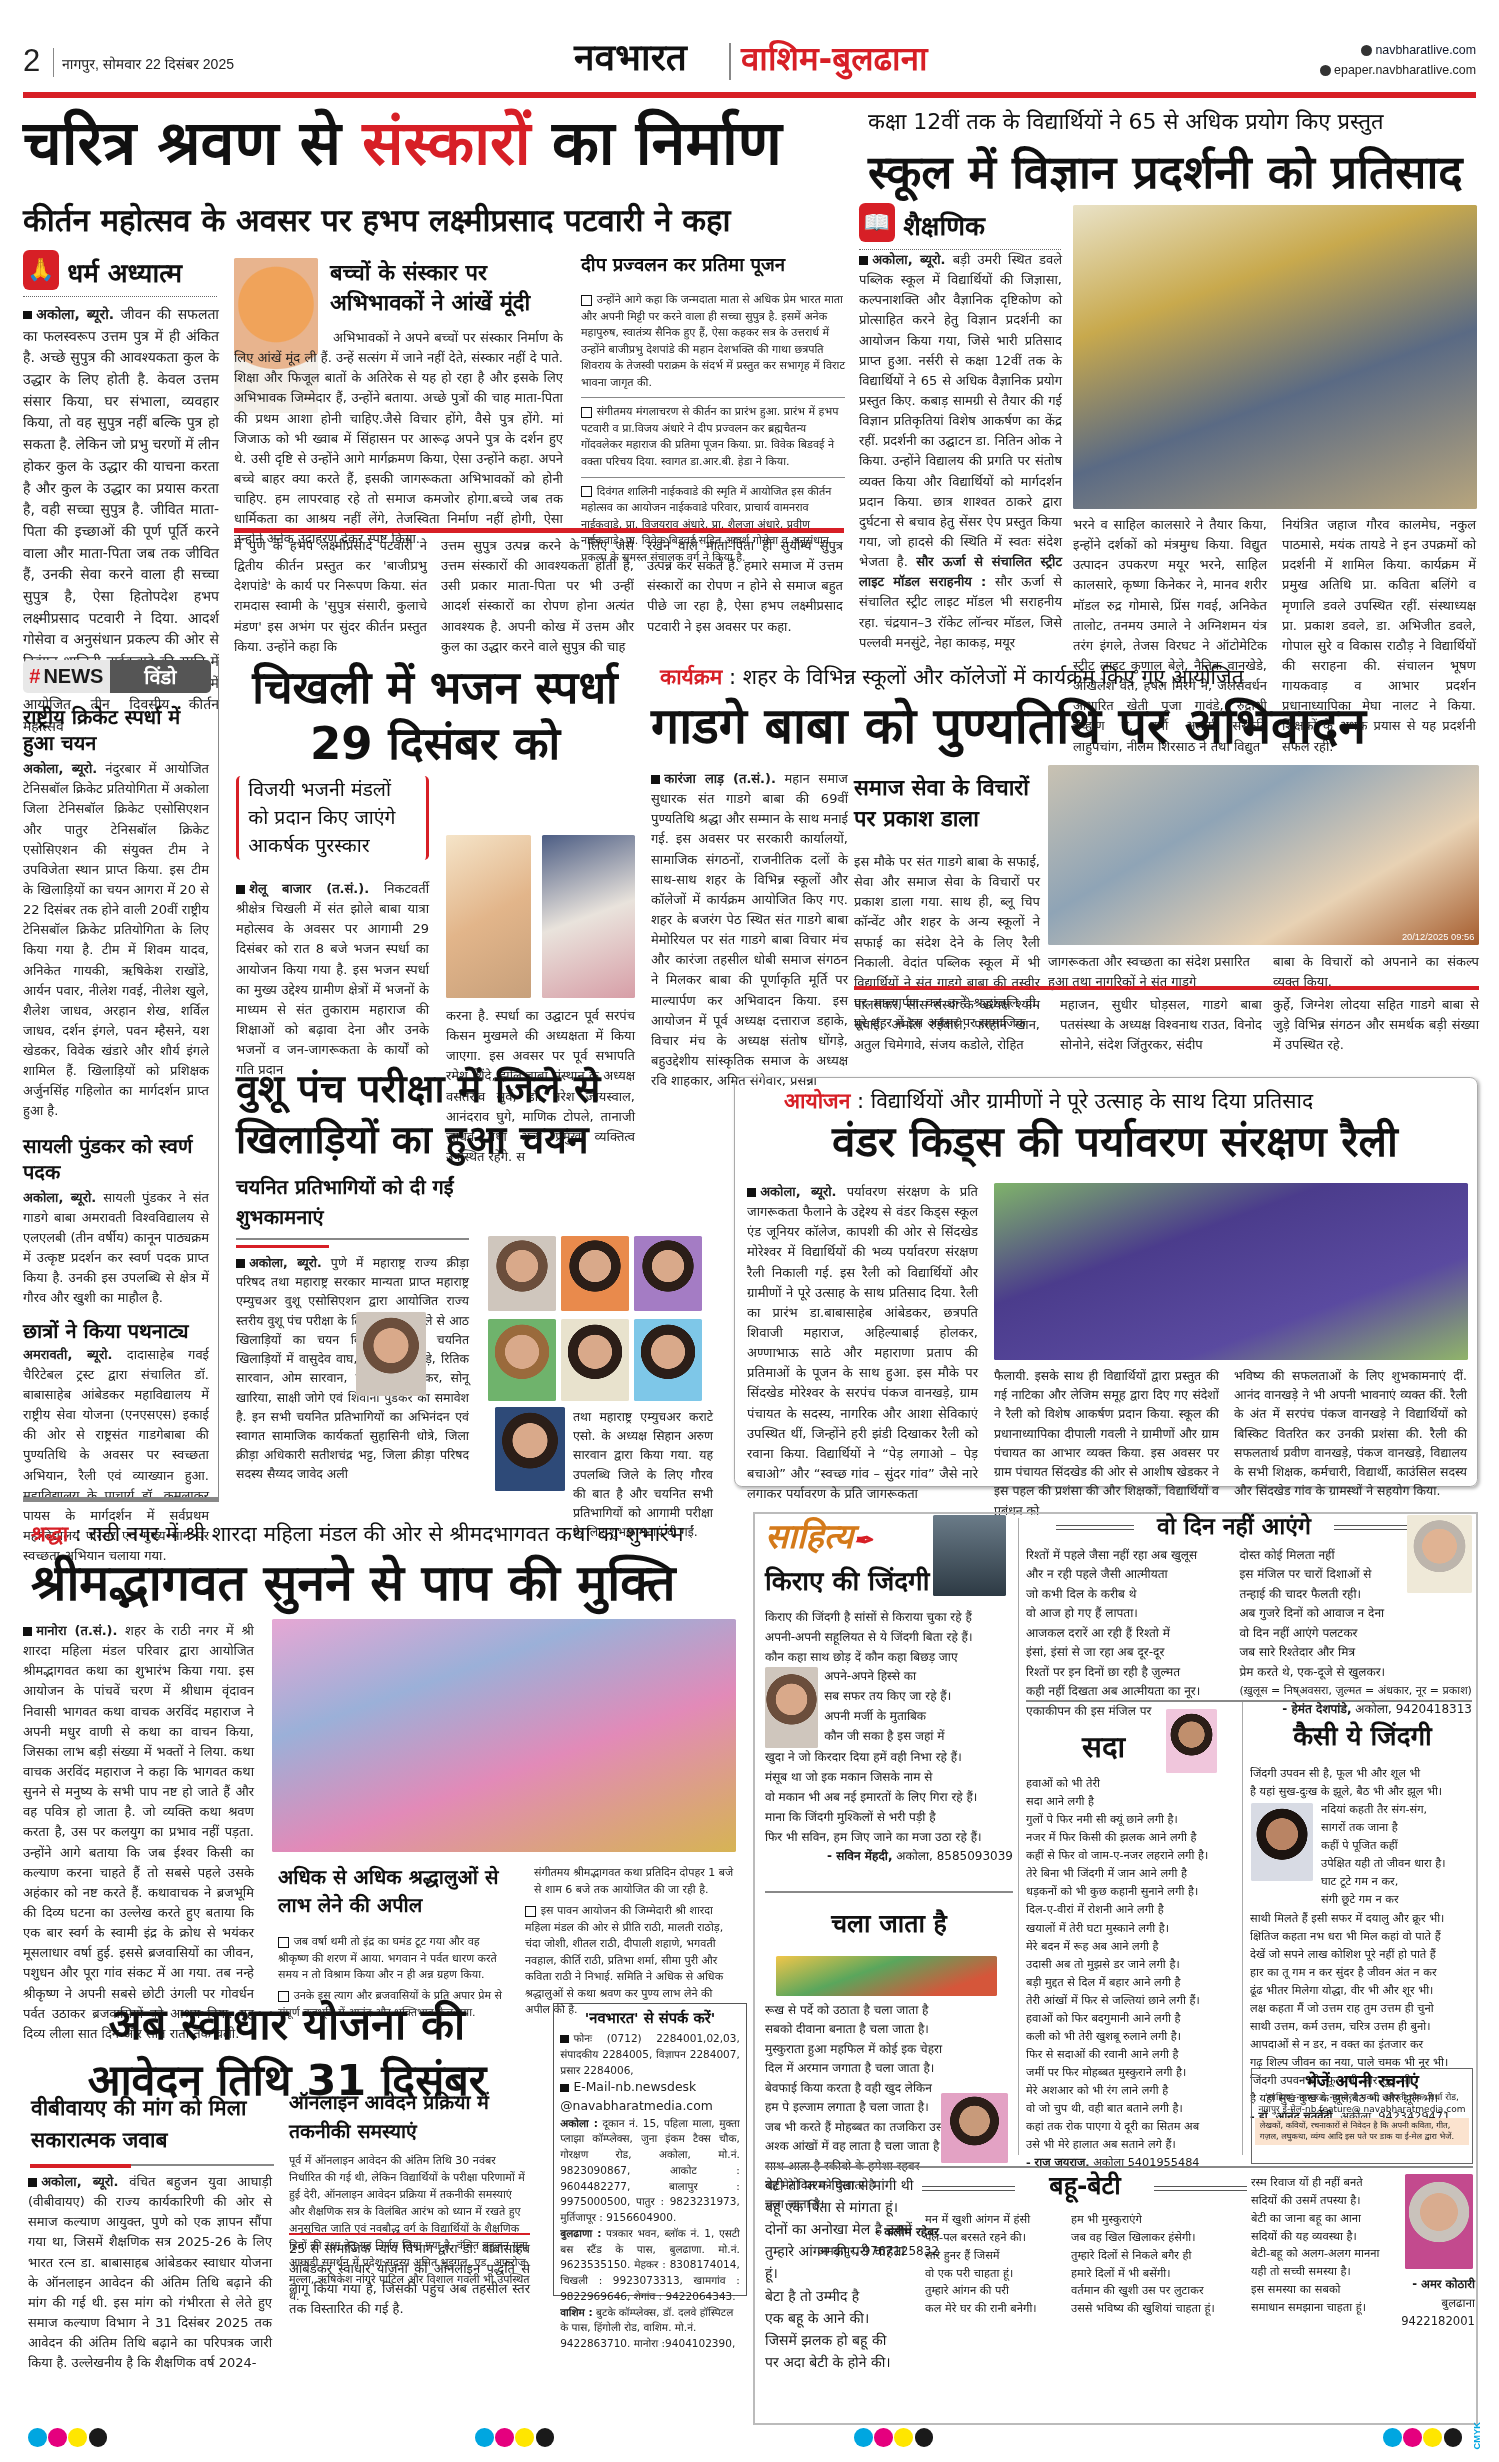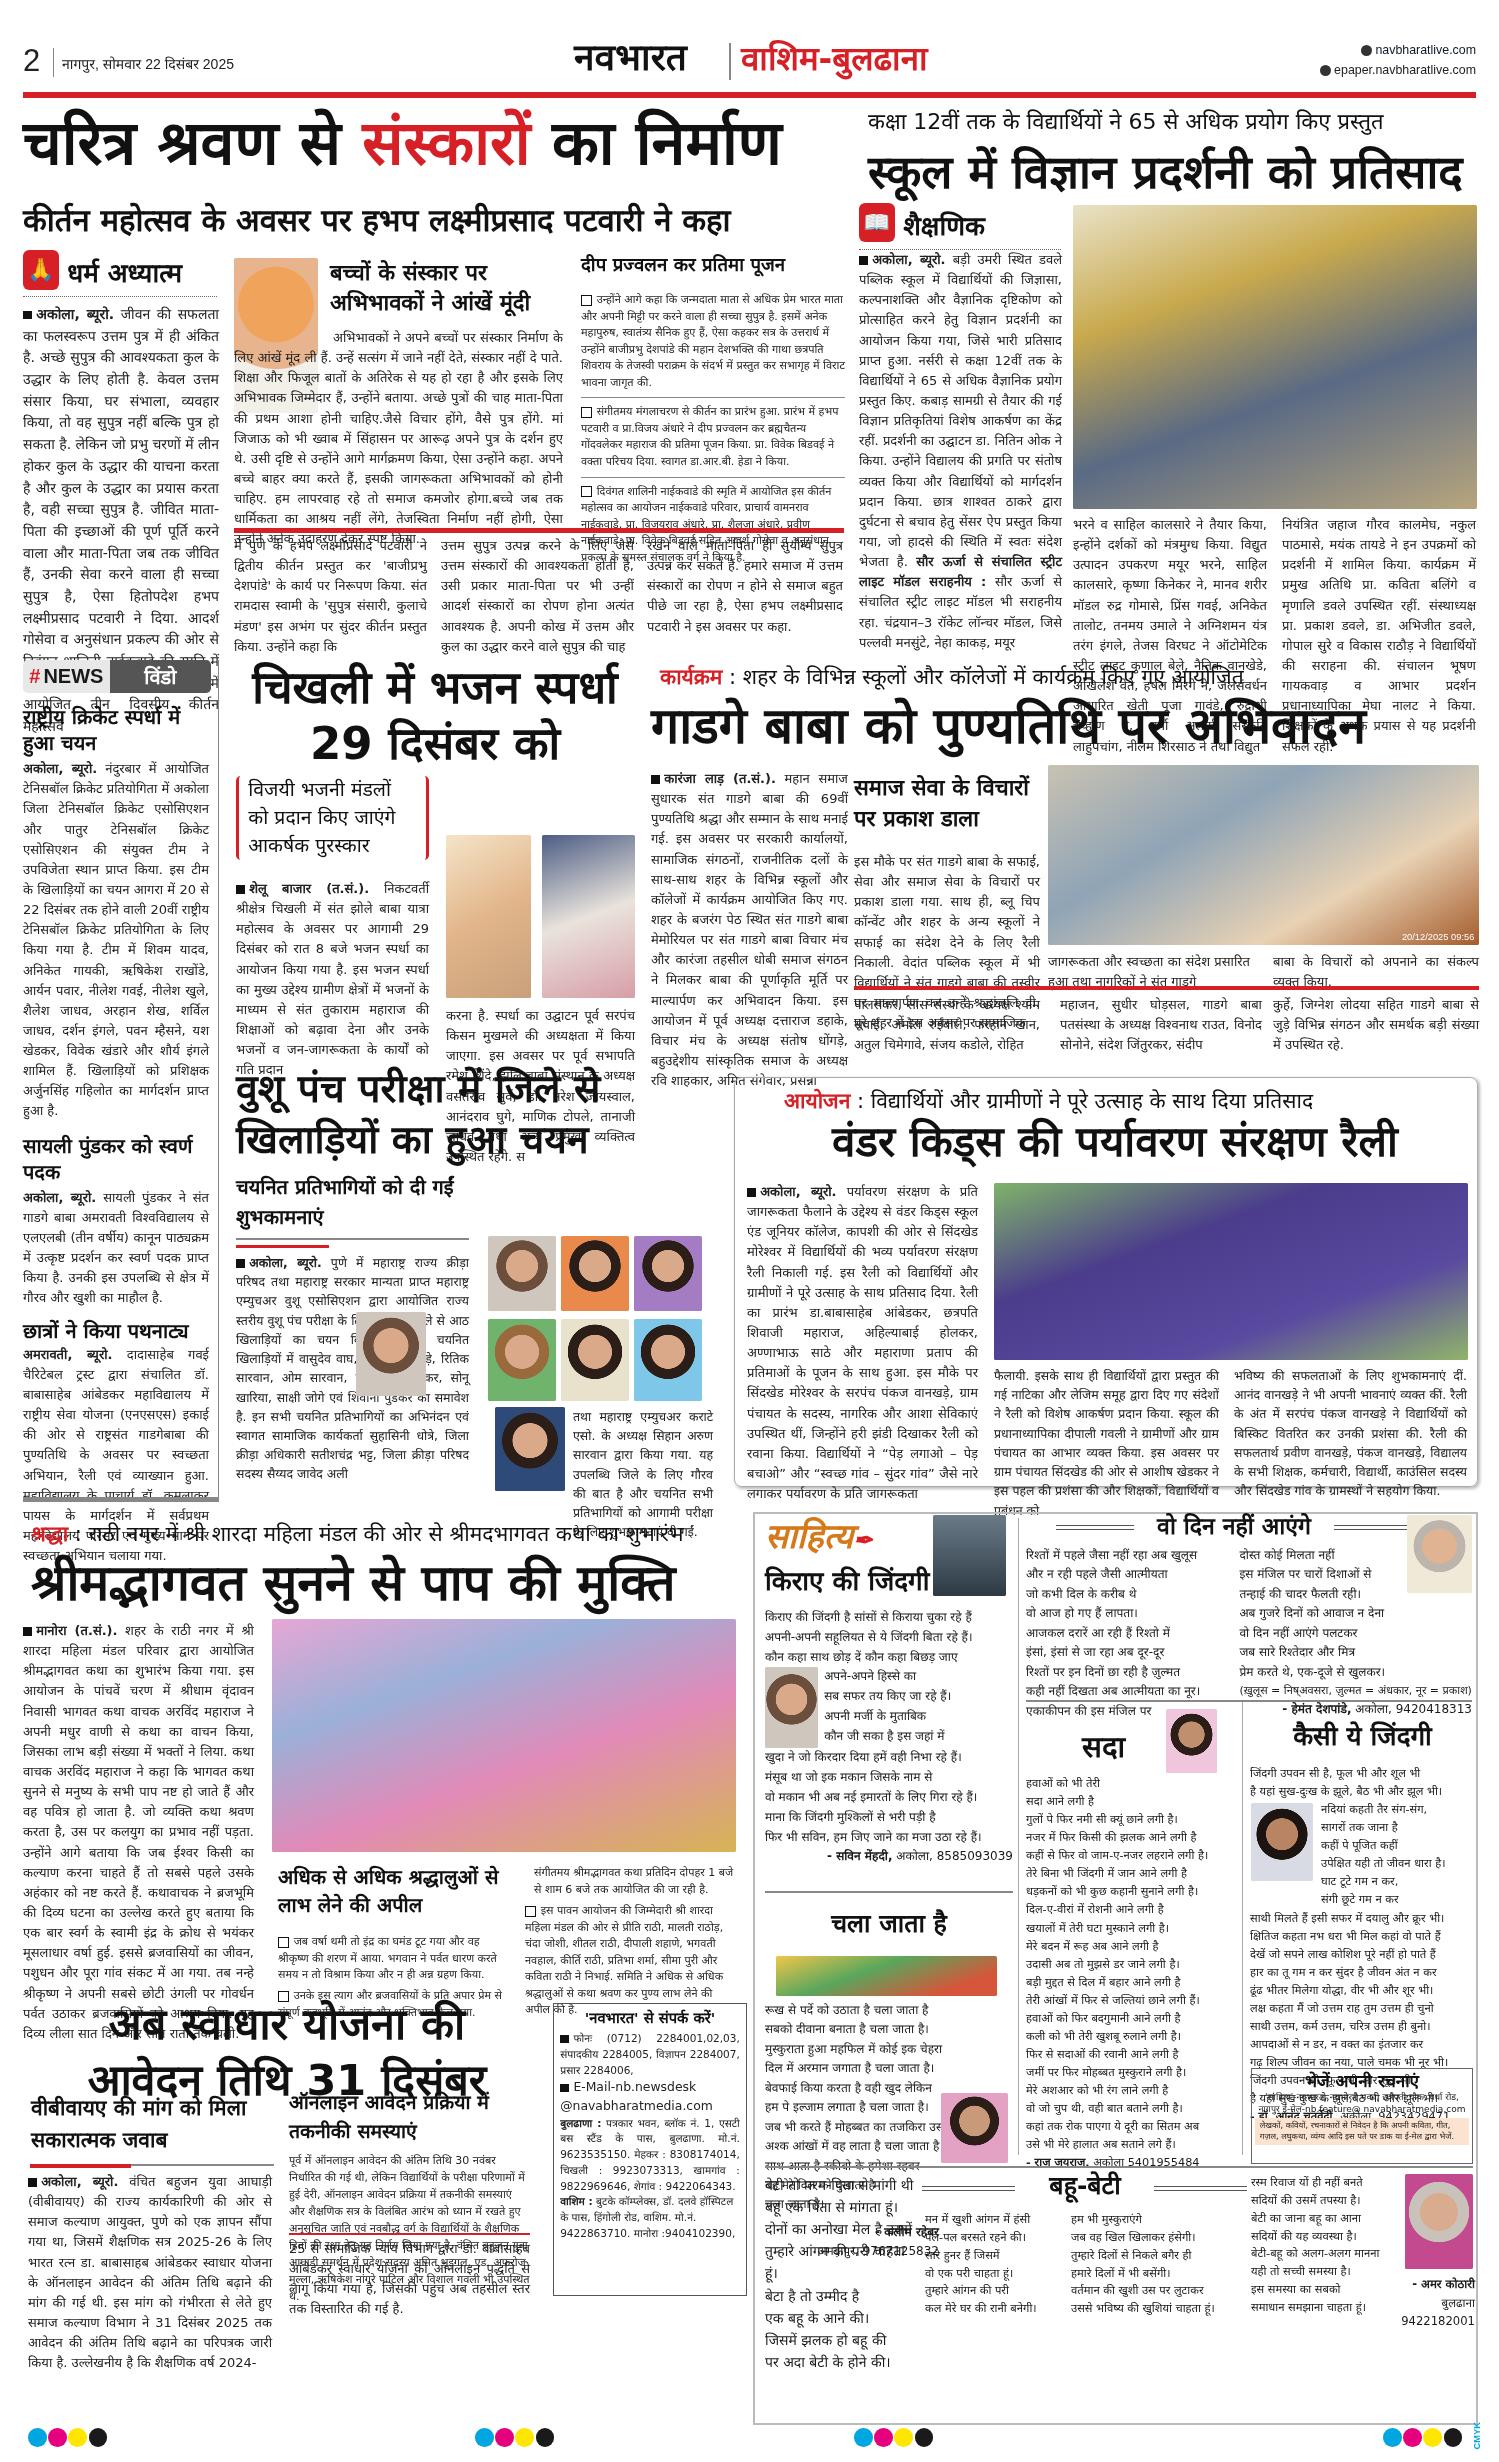--- a/index.html
+++ b/index.html
@@ -191,20 +191,21 @@
 </div>
 <div class="abs hl" style="left:289px;top:2088px;width:241px;font-size:19.4px;line-height:1.5;">ऑनलाइन आवेदन प्रक्रिया में तकनीकी समस्याएं</div>
 <div class="abs small-txt" style="left:289px;top:2152px;width:241px;font-size:11px;line-height:1.55;">पूर्व में ऑनलाइन आवेदन की अंतिम तिथि 30 नवंबर निर्धारित की गई थी, लेकिन विद्यार्थियों के परीक्षा परिणामों में हुई देरी, ऑनलाइन आवेदन प्रक्रिया में तकनीकी समस्याएं और शैक्षणिक सत्र के विलंबित आरंभ को ध्यान में रखते हुए अनुसूचित जाति एवं नवबौद्ध वर्ग के विद्यार्थियों के शैक्षणिक हितों की रक्षा हेतु यह निर्णय लिया गया है. वंचित बहुजन युवा आघाड़ी समर्थन में प्रदेश सदस्य अमित भुइगल, एड. अफरोज मुल्ला, ऋषिकेश नांगरे पाटिल और विशाल गवली भी उपस्थित थे.</div>
 <div class="abs rule-red" style="left:289px;top:2233px;width:241px;height:2.3px;"></div>
 <div class="abs body-txt" style="left:289px;top:2239px;width:241px;font-size:13px;">25 से सामाजिक न्याय विभाग द्वारा डा. बाबासाहब आंबेडकर स्वाधार योजना को ऑनलाइन पद्धति से लागू किया गया है, जिसकी पहुंच अब तहसील स्तर तक विस्तारित की गई है.</div>
 
 <div class="abs" style="left:553px;top:2003px;width:194px;height:293px;border:1.2px solid #555;padding:6.2px;">
   <div class="hl" style="font-size:14.7px;text-align:center;margin-bottom:4.7px;">'नवभारत' से संपर्क करें'</div>
   <div class="small-txt" style="font-size:10.5px;text-align:justify;"><span class="sq"></span><span>फोनः (0712) 2284001,02,03, संपादकीय 2284005, विज्ञापन 2284007, प्रसार 2284006,</span></div>
   <div class="small-txt" style="font-size:12.4px;"><span class="sq"></span><span>E-Mail-nb.newsdesk @navabharatmedia.com</span></div>
+  <div class="small-txt" style="font-size:10.5px;text-align:justify;"><b>अकोला :</b> <span>दूकान नं. 15, पहिला माला, मुक्ता प्लाझा कॉम्प्लेक्स, जुना इंकम टैक्स चौक, गोरक्षण रोड, अकोला, मो.नं. 9823090867, आकोट : 9604482277, बालापुर : 9975000500, पातुर : 9823231973, मुर्तिजापूर : 9156604900.</span></div>
   <div class="small-txt" style="font-size:10.5px;text-align:justify;"><b>बुलढाणा :</b> <span>पत्रकार भवन, ब्लॉक नं. 1, एसटी बस स्टैंड के पास, बुलढाणा. मो.नं. 9623535150. मेहकर : 8308174014, चिखली : 9923073313, खामगांव : 9822969646, शेगांव : 9422064343.</span></div>
   <div class="small-txt" style="font-size:10.5px;"><b>वाशिम :</b> <span>बुटके कॉम्प्लेक्स, डॉ. दलवे हॉस्पिटल के पास, हिंगोली रोड, वाशिम. मो.नं. 9422863710. मानोरा :9404102390,</span></div>
 </div>
 
 <div class="abs" style="left:753px;top:1512px;width:725px;height:913px;border:2.3px solid #bbb;"></div>
 <div class="abs hl" style="left:765px;top:1518px;font-size:34px;color:#d47a1a;font-family:'DejaVu Serif',serif;font-style:italic;">
   <span>साहित्य</span><span style="color:#d71f26;font-size:23px;">✒</span>
 </div>
 <div class="abs photo dark" style="left:933px;top:1515px;width:73px;height:81px;"></div>
 

